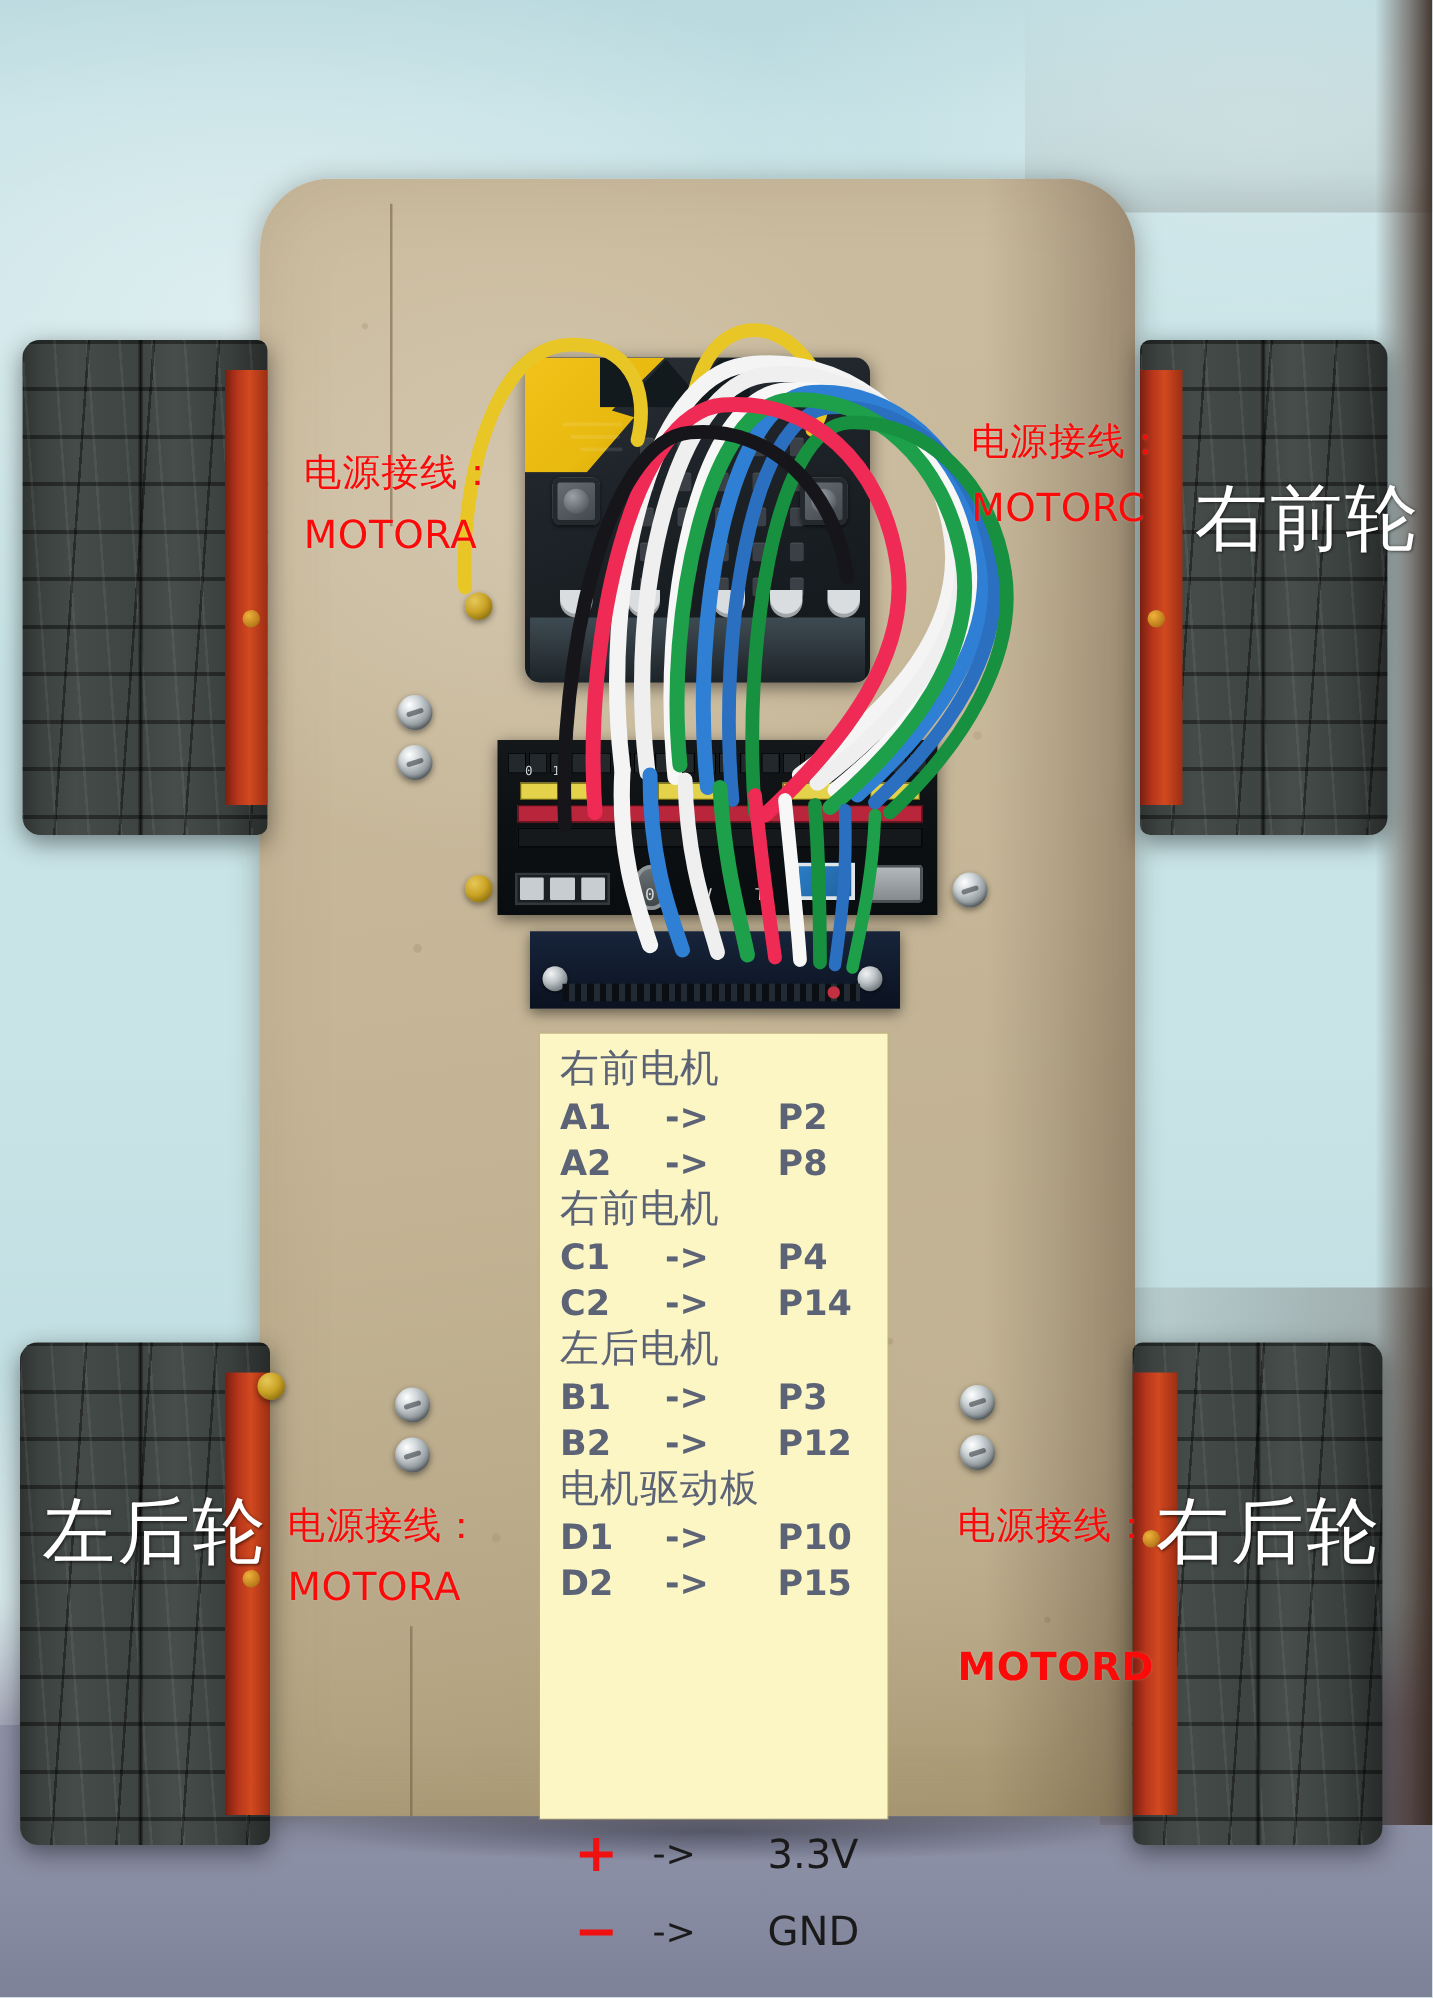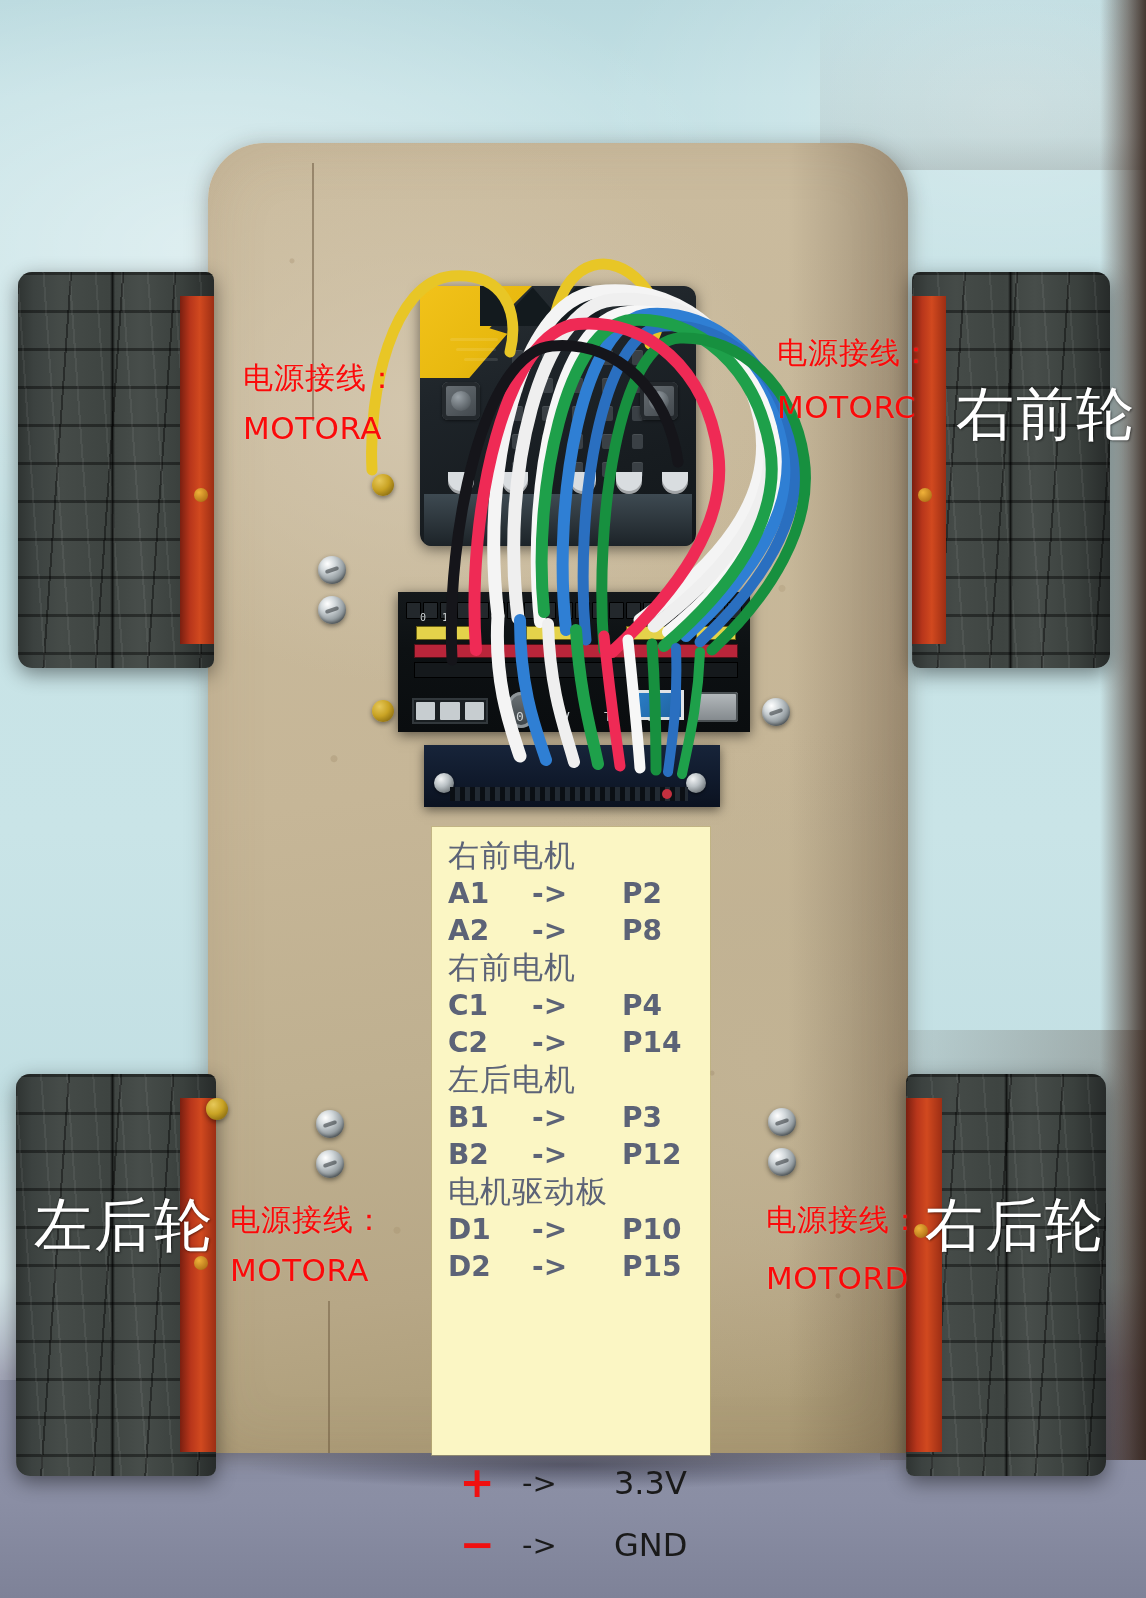--- a/index.html
+++ b/index.html
@@ -509,21 +509,21 @@
   <div class="lbl-red cn" style="left: 243px; top: 358px;">电源接线：</div>
   <div class="lbl-red en" style="left: 243px; top: 410px;">MOTORA</div>
 
   <div class="lbl-red cn" style="left: 777px; top: 333px;">电源接线：</div>
   <div class="lbl-red en" style="left: 777px; top: 389px;">MOTORC</div>
 
   <div class="lbl-red cn" style="left: 230px; top: 1200px;">电源接线：</div>
   <div class="lbl-red en" style="left: 230px; top: 1252px;">MOTORA</div>
 
   <div class="lbl-red cn" style="left: 766px; top: 1200px;">电源接线：</div>
-  <div class="lbl-red en" style="left: 766px; top: 1260px;">MOTORD</div>
+  <div class="lbl-red en" style="left: 766px; top: 1316px; font-weight: bold;">MOTORD</div>
 
   <div class="note" id="note-box">
       <div class="note-line note-cn">右前电机</div>
       <div class="note-line note-map"><div class="c1">A1</div><div class="c2">-&gt;</div><div class="c3">P2</div></div>
       <div class="note-line note-map"><div class="c1">A2</div><div class="c2">-&gt;</div><div class="c3">P8</div></div>
       <div class="note-line note-cn">右前电机</div>
       <div class="note-line note-map"><div class="c1">C1</div><div class="c2">-&gt;</div><div class="c3">P4</div></div>
       <div class="note-line note-map"><div class="c1">C2</div><div class="c2">-&gt;</div><div class="c3">P14</div></div>
       <div class="note-line note-cn">左后电机</div>
       <div class="note-line note-map"><div class="c1">B1</div><div class="c2">-&gt;</div><div class="c3">P3</div></div>

